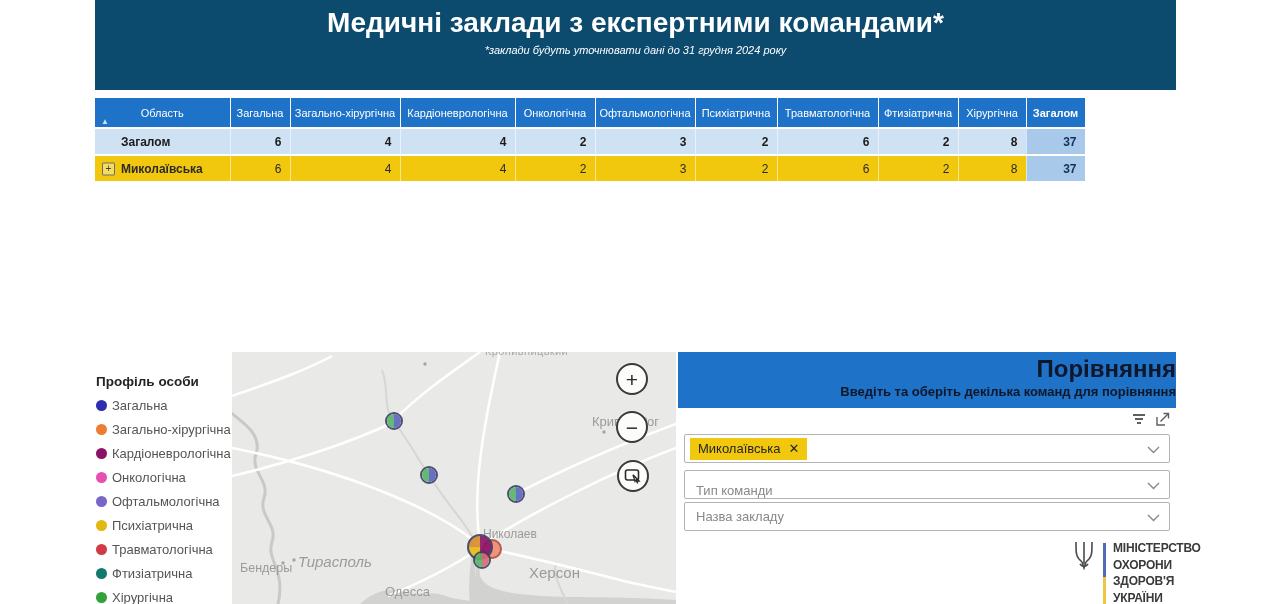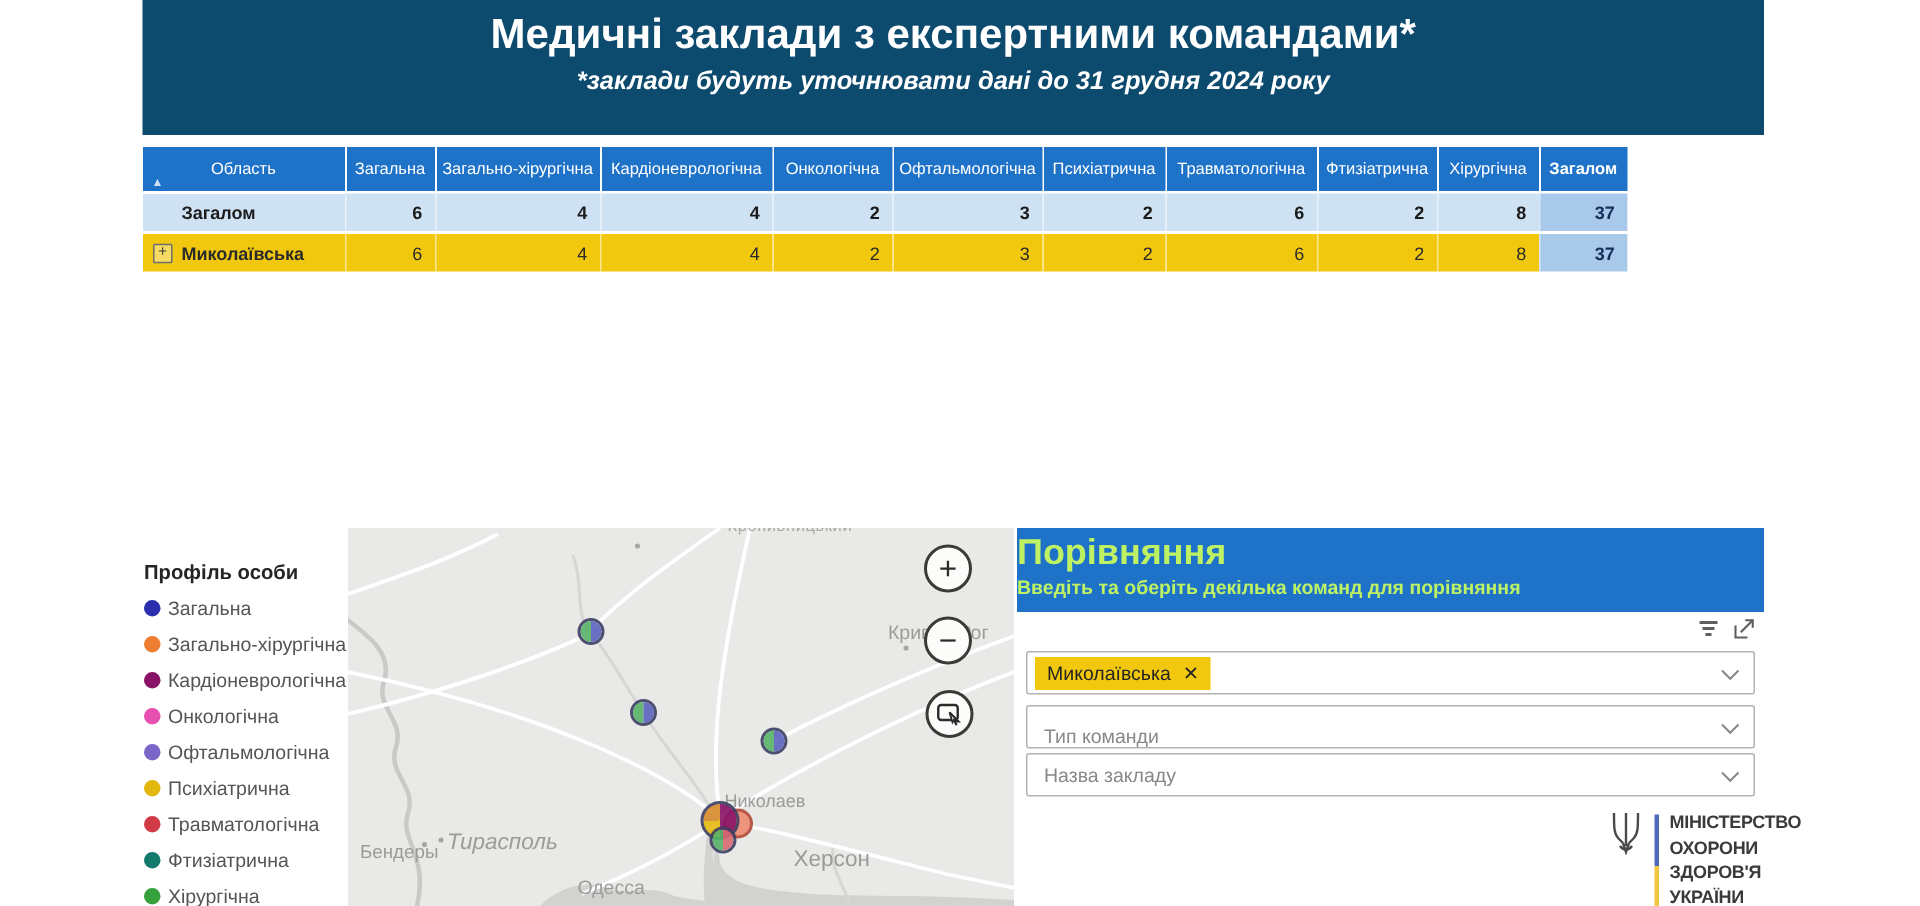--- a/index.html
+++ b/index.html
@@ -4,21 +4,21 @@
 <style>
   html,body{margin:0;padding:0;background:#fff;}
   .page{position:relative;width:1280px;height:604px;background:#ffffff;overflow:hidden;
         font-family:"Liberation Sans",sans-serif;color:#252423;}
 
   
   .main-header{position:absolute;left:95px;top:0;width:1081px;height:90px;
                background:#0c4a6e;color:#fff;text-align:center;}
   .main-title{font-size:28px;font-weight:bold;padding-top:7px;}
   .main-subtitle{font-size:16px;font-weight:bold;margin-top:6px;}
-  .main-note{font-size:17px;font-style:italic;font-weight:bold;margin-top:5px;text-align:center;}
+  .main-note{font-size:11px;font-style:italic;font-weight:normal;margin-top:5px;text-align:center;}
 
   
   table.matrix{position:absolute;left:95px;top:98px;width:990px;border-collapse:collapse;
                table-layout:fixed;font-size:12px;}
   table.matrix th{background:#1e72c8;color:#fff;font-weight:normal;font-size:11px;
                   height:25px;padding:2px 4px;text-align:center;white-space:nowrap;
                   overflow:hidden;border-right:1px solid rgba(255,255,255,.28);
                   vertical-align:middle;position:relative;}
   table.matrix th.total-th{font-weight:bold;}
   table.matrix td{height:21px;padding:2px 8px;text-align:right;white-space:nowrap;
@@ -64,21 +64,21 @@
 
   .map-btn{position:absolute;width:32px;height:32px;border-radius:50%;border:2px solid #3a3a38;
            background:#fcfcfb;box-sizing:border-box;display:flex;align-items:center;
            justify-content:center;font-size:21px;color:#2b2b2a;line-height:1;}
   .btn-zoom-in{left:384px;top:11px;}
   .btn-zoom-out{left:384px;top:59px;}
   .btn-select{left:385px;top:108px;}
 
   
   .compare-header{position:absolute;left:678px;top:352px;width:498px;height:56px;
-                  background:#1e72c8;color:#bef264;text-align:left;}
+                  background:#1e72c8;color:#0f172a;text-align:right;}
   .compare-title{font-size:24px;font-weight:bold;margin-top:3px;}
   .compare-subtitle{font-size:13px;font-weight:bold;margin-top:1px;}
   .visual-icons{position:absolute;left:1133px;top:412px;display:flex;gap:11px;align-items:center;}
   .filter-icon{display:flex;flex-direction:column;align-items:center;gap:2.5px;}
   .filter-icon i{display:block;height:1.5px;background:#5f5f5f;}
   .filter-icon i:nth-child(1){width:12px;}
   .filter-icon i:nth-child(2){width:8px;}
   .filter-icon i:nth-child(3){width:4px;}
 
   .dd{position:absolute;left:684px;width:486px;height:29px;background:#fff;

